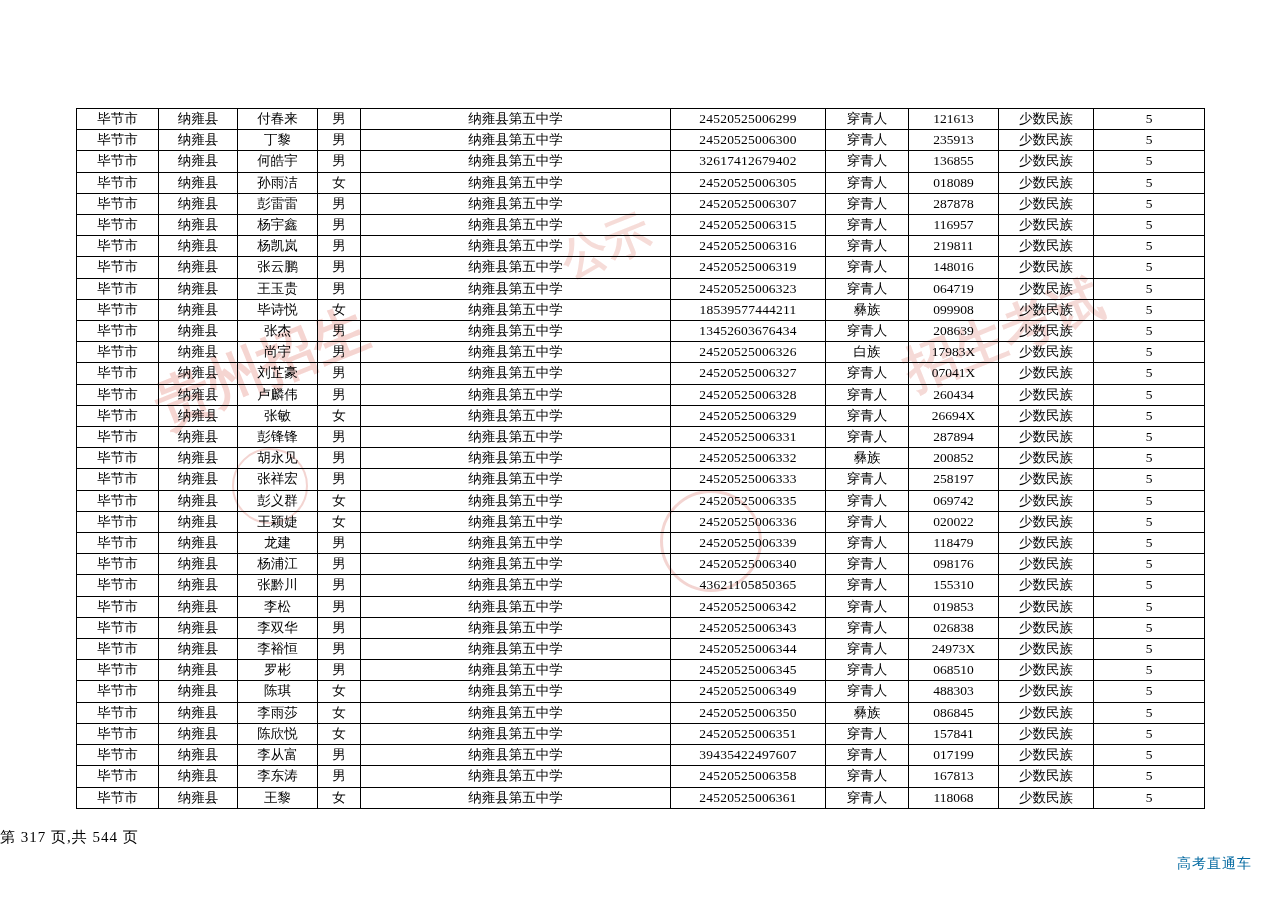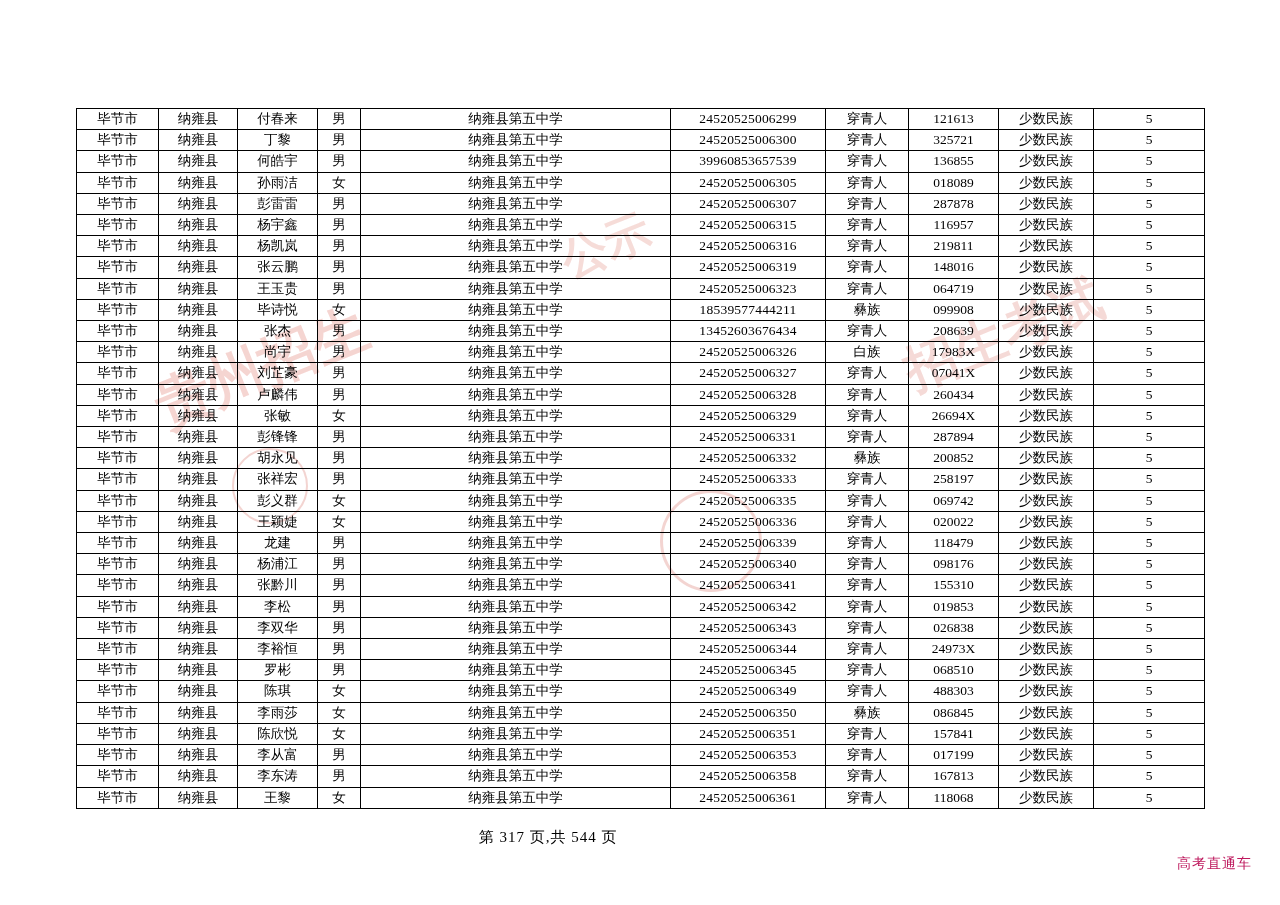--- a/index.html
+++ b/index.html
@@ -55,31 +55,31 @@
   col.c8 { width: 95px; }
   col.c9 { width: 111px; }
 
   .cell-id { letter-spacing: 0.2px; font-family: Liberation Serif, serif; }
 
   .footer {
     position: absolute;
     left: 0;
     top: 828px;
     width: 1096px;
-    text-align: center;
+    text-align: left;
     font-size: 15px;
     font-family: "Liberation Serif", "DejaVu Serif", serif;
     letter-spacing: 1px;
   }
   .brand {
     position: absolute;
     right: 28px;
     top: 855px;
     font-size: 14px;
-    color: #be185d;
+    color: #0369a1;
     font-family: "Liberation Sans", sans-serif;
     letter-spacing: 1px;
   }
 
   
   .wm {
     position: absolute;
     pointer-events: none;
     color: #e8a9a3;
     font-family: "Liberation Serif", "DejaVu Serif", serif;
@@ -161,31 +161,31 @@
             <td>5</td>
           </tr>
           <tr>
             <td>毕节市</td>
             <td>纳雍县</td>
             <td>丁黎</td>
             <td>男</td>
             <td>纳雍县第五中学</td>
             <td class="cell-id">24520525006300</td>
             <td>穿青人</td>
-            <td>325721</td>
+            <td>235913</td>
             <td>少数民族</td>
             <td>5</td>
           </tr>
           <tr>
             <td>毕节市</td>
             <td>纳雍县</td>
             <td>何皓宇</td>
             <td>男</td>
             <td>纳雍县第五中学</td>
-            <td class="cell-id">39960853657539</td>
+            <td class="cell-id">32617412679402</td>
             <td>穿青人</td>
             <td>136855</td>
             <td>少数民族</td>
             <td>5</td>
           </tr>
           <tr>
             <td>毕节市</td>
             <td>纳雍县</td>
             <td>孙雨洁</td>
             <td>女</td>
@@ -411,21 +411,21 @@
             <td>098176</td>
             <td>少数民族</td>
             <td>5</td>
           </tr>
           <tr>
             <td>毕节市</td>
             <td>纳雍县</td>
             <td>张黔川</td>
             <td>男</td>
             <td>纳雍县第五中学</td>
-            <td class="cell-id">24520525006341</td>
+            <td class="cell-id">43621105850365</td>
             <td>穿青人</td>
             <td>155310</td>
             <td>少数民族</td>
             <td>5</td>
           </tr>
           <tr>
             <td>毕节市</td>
             <td>纳雍县</td>
             <td>李松</td>
             <td>男</td>
@@ -507,21 +507,21 @@
             <td>157841</td>
             <td>少数民族</td>
             <td>5</td>
           </tr>
           <tr>
             <td>毕节市</td>
             <td>纳雍县</td>
             <td>李从富</td>
             <td>男</td>
             <td>纳雍县第五中学</td>
-            <td class="cell-id">24520525006353</td>
+            <td class="cell-id">39435422497607</td>
             <td>穿青人</td>
             <td>017199</td>
             <td>少数民族</td>
             <td>5</td>
           </tr>
           <tr>
             <td>毕节市</td>
             <td>纳雍县</td>
             <td>李东涛</td>
             <td>男</td>

